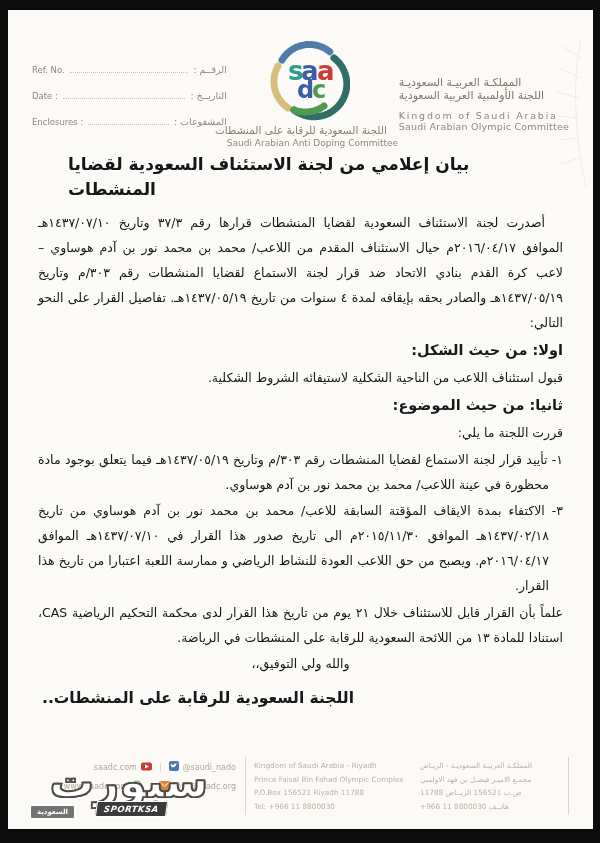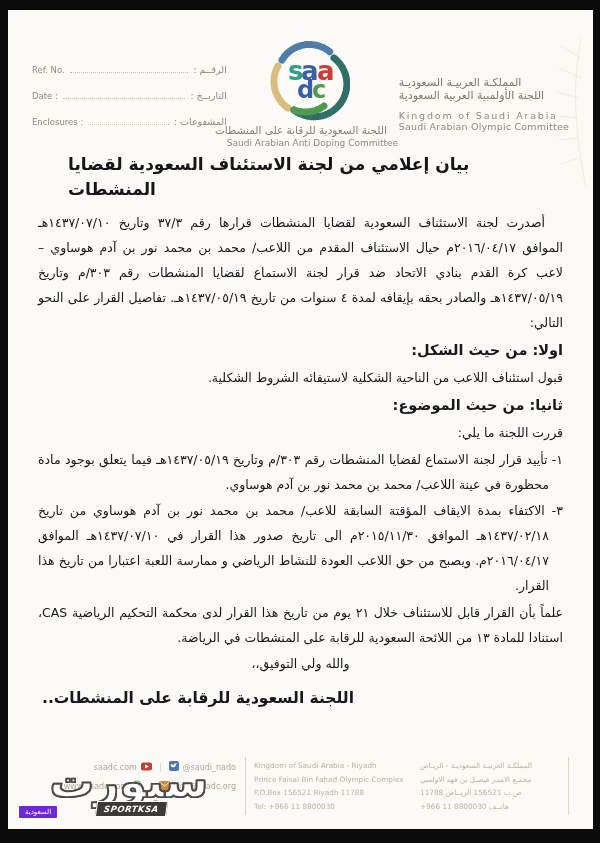--- a/index.html
+++ b/index.html
@@ -63,22 +63,22 @@
   .addr-ar{direction:rtl;text-align:left;padding:2px 8px 2px 8px;border-right:1px solid #ddd5c6;width:140px;}
   
   .press-mark{position:absolute;left:10px;bottom:8px;width:190px;height:70px;}
   .press-main{
     font-size:44px;font-weight:bold;color:#ffffff;direction:rtl;
     -webkit-text-stroke:1.6px #4e4a48;
     text-shadow:1px 1px 0 #4e4a48,-1px -1px 0 #4e4a48,1px -1px 0 #4e4a48,-1px 1px 0 #4e4a48;
     letter-spacing:2px;line-height:62px;
   }
   .press-badge-ar{
-    position:absolute;left:0;bottom:2px;background:#6d28d9;color:#fff;
-    font-size:7px;padding:2px 6px;border:1px solid #fff;border-radius:2px;
+    position:absolute;left:12px;bottom:2px;background:#737373;color:#fff;
+    font-size:7px;padding:2px 6px;border:1px solid #fff;border-radius:2px;font-weight:bold;
   }
   .press-badge-en{
     position:absolute;left:78px;bottom:4px;background:#3c3a39;color:#fff;
     font-size:8.5px;font-weight:bold;font-style:italic;padding:2px 7px;
     border:1px solid #fff;transform:skewX(-8deg);letter-spacing:.5px;
   }
 </style>
 </head>
 <body>
 

